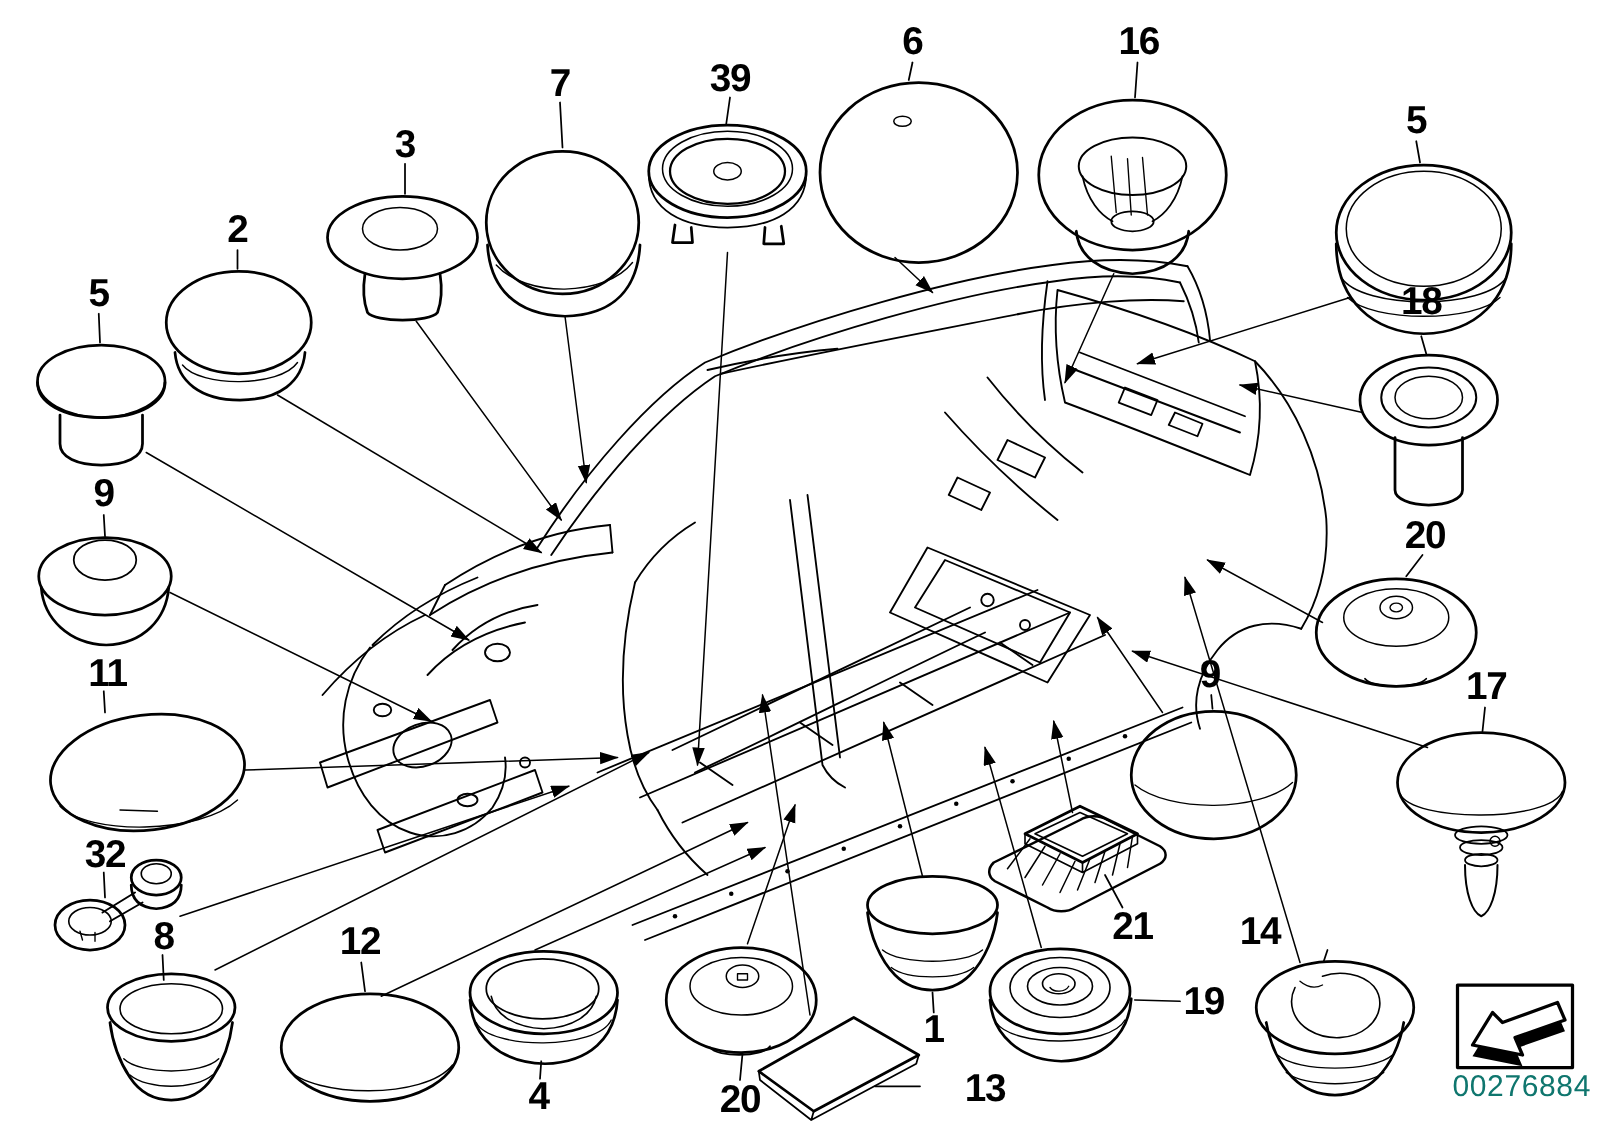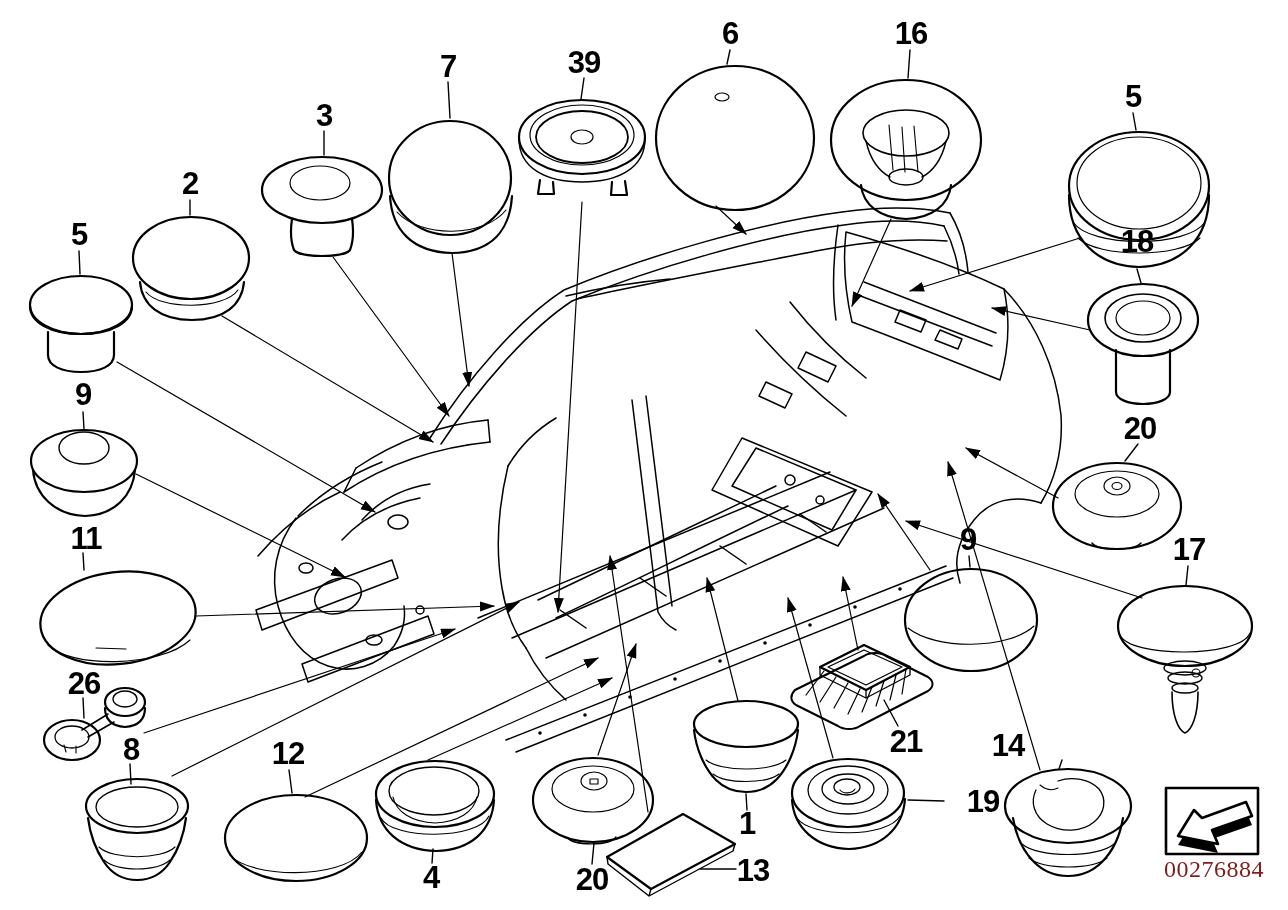--- a/index.html
+++ b/index.html
@@ -3,22 +3,22 @@
 <meta charset="utf-8">
 <style>
   html,body{margin:0;padding:0;background:#fff;}
   .page{position:relative;width:1288px;height:910px;background:#ffffff;overflow:hidden;
         font-family:"Liberation Sans", sans-serif;}
   .page svg{position:absolute;left:0;top:0;}
   .callout{position:absolute;transform:translate(-50%,-50%);color:#000;
            font-weight:700;font-size:31px;letter-spacing:-1px;line-height:1;
            font-family:"Liberation Sans", sans-serif; user-select:none;}
   .stamp-number{position:absolute;left:1162px;top:856px;width:104px;text-align:center;
-           font-size:24px;color:#7f1d1d;letter-spacing:0.5px;
-           font-family:Liberation Serif, serif;}
+           font-size:24px;color:#0f766e;letter-spacing:0.5px;
+           font-family:Liberation Sans, sans-serif;}
   .art path,.art ellipse,.art line,.art circle,.art polygon{vector-effect:none;}
 </style>
 </head>
 <body>
 
 <div class="page">
 
 <svg class="art" width="1288" height="910" viewBox="0 0 1288 910" fill="none" stroke="#000" stroke-width="1.6" stroke-linecap="round" stroke-linejoin="round">
 
   <defs>
@@ -331,26 +331,26 @@
 <div class="callout" style="left:584px;top:62px">39</div>
 <div class="callout" style="left:730px;top:33px">6</div>
 <div class="callout" style="left:911px;top:33px">16</div>
 <div class="callout" style="left:1133px;top:96px">5</div>
 <div class="callout" style="left:1137px;top:241px">18</div>
 <div class="callout" style="left:83px;top:394px">9</div>
 <div class="callout" style="left:1140px;top:428px">20</div>
 <div class="callout" style="left:86px;top:538px">11</div>
 <div class="callout" style="left:968px;top:539px">9</div>
 <div class="callout" style="left:1189px;top:549px">17</div>
-<div class="callout" style="left:84px;top:683px">26</div>
+<div class="callout" style="left:84px;top:683px">32</div>
 <div class="callout" style="left:131px;top:749px">8</div>
 <div class="callout" style="left:288px;top:753px">12</div>
 <div class="callout" style="left:906px;top:741px">21</div>
 <div class="callout" style="left:1008px;top:745px">14</div>
-<div class="callout" style="left:983px;top:801px">19</div>
+<div class="callout" style="left:963px;top:801px">19</div>
 <div class="callout" style="left:747px;top:823px">1</div>
 <div class="callout" style="left:431px;top:877px">4</div>
 <div class="callout" style="left:592px;top:879px">20</div>
-<div class="callout" style="left:753px;top:870px">13</div>
+<div class="callout" style="left:788px;top:870px">13</div>
 
 <div class="stamp-number">00276884</div>
 
 </div>
 
 </body></html>

